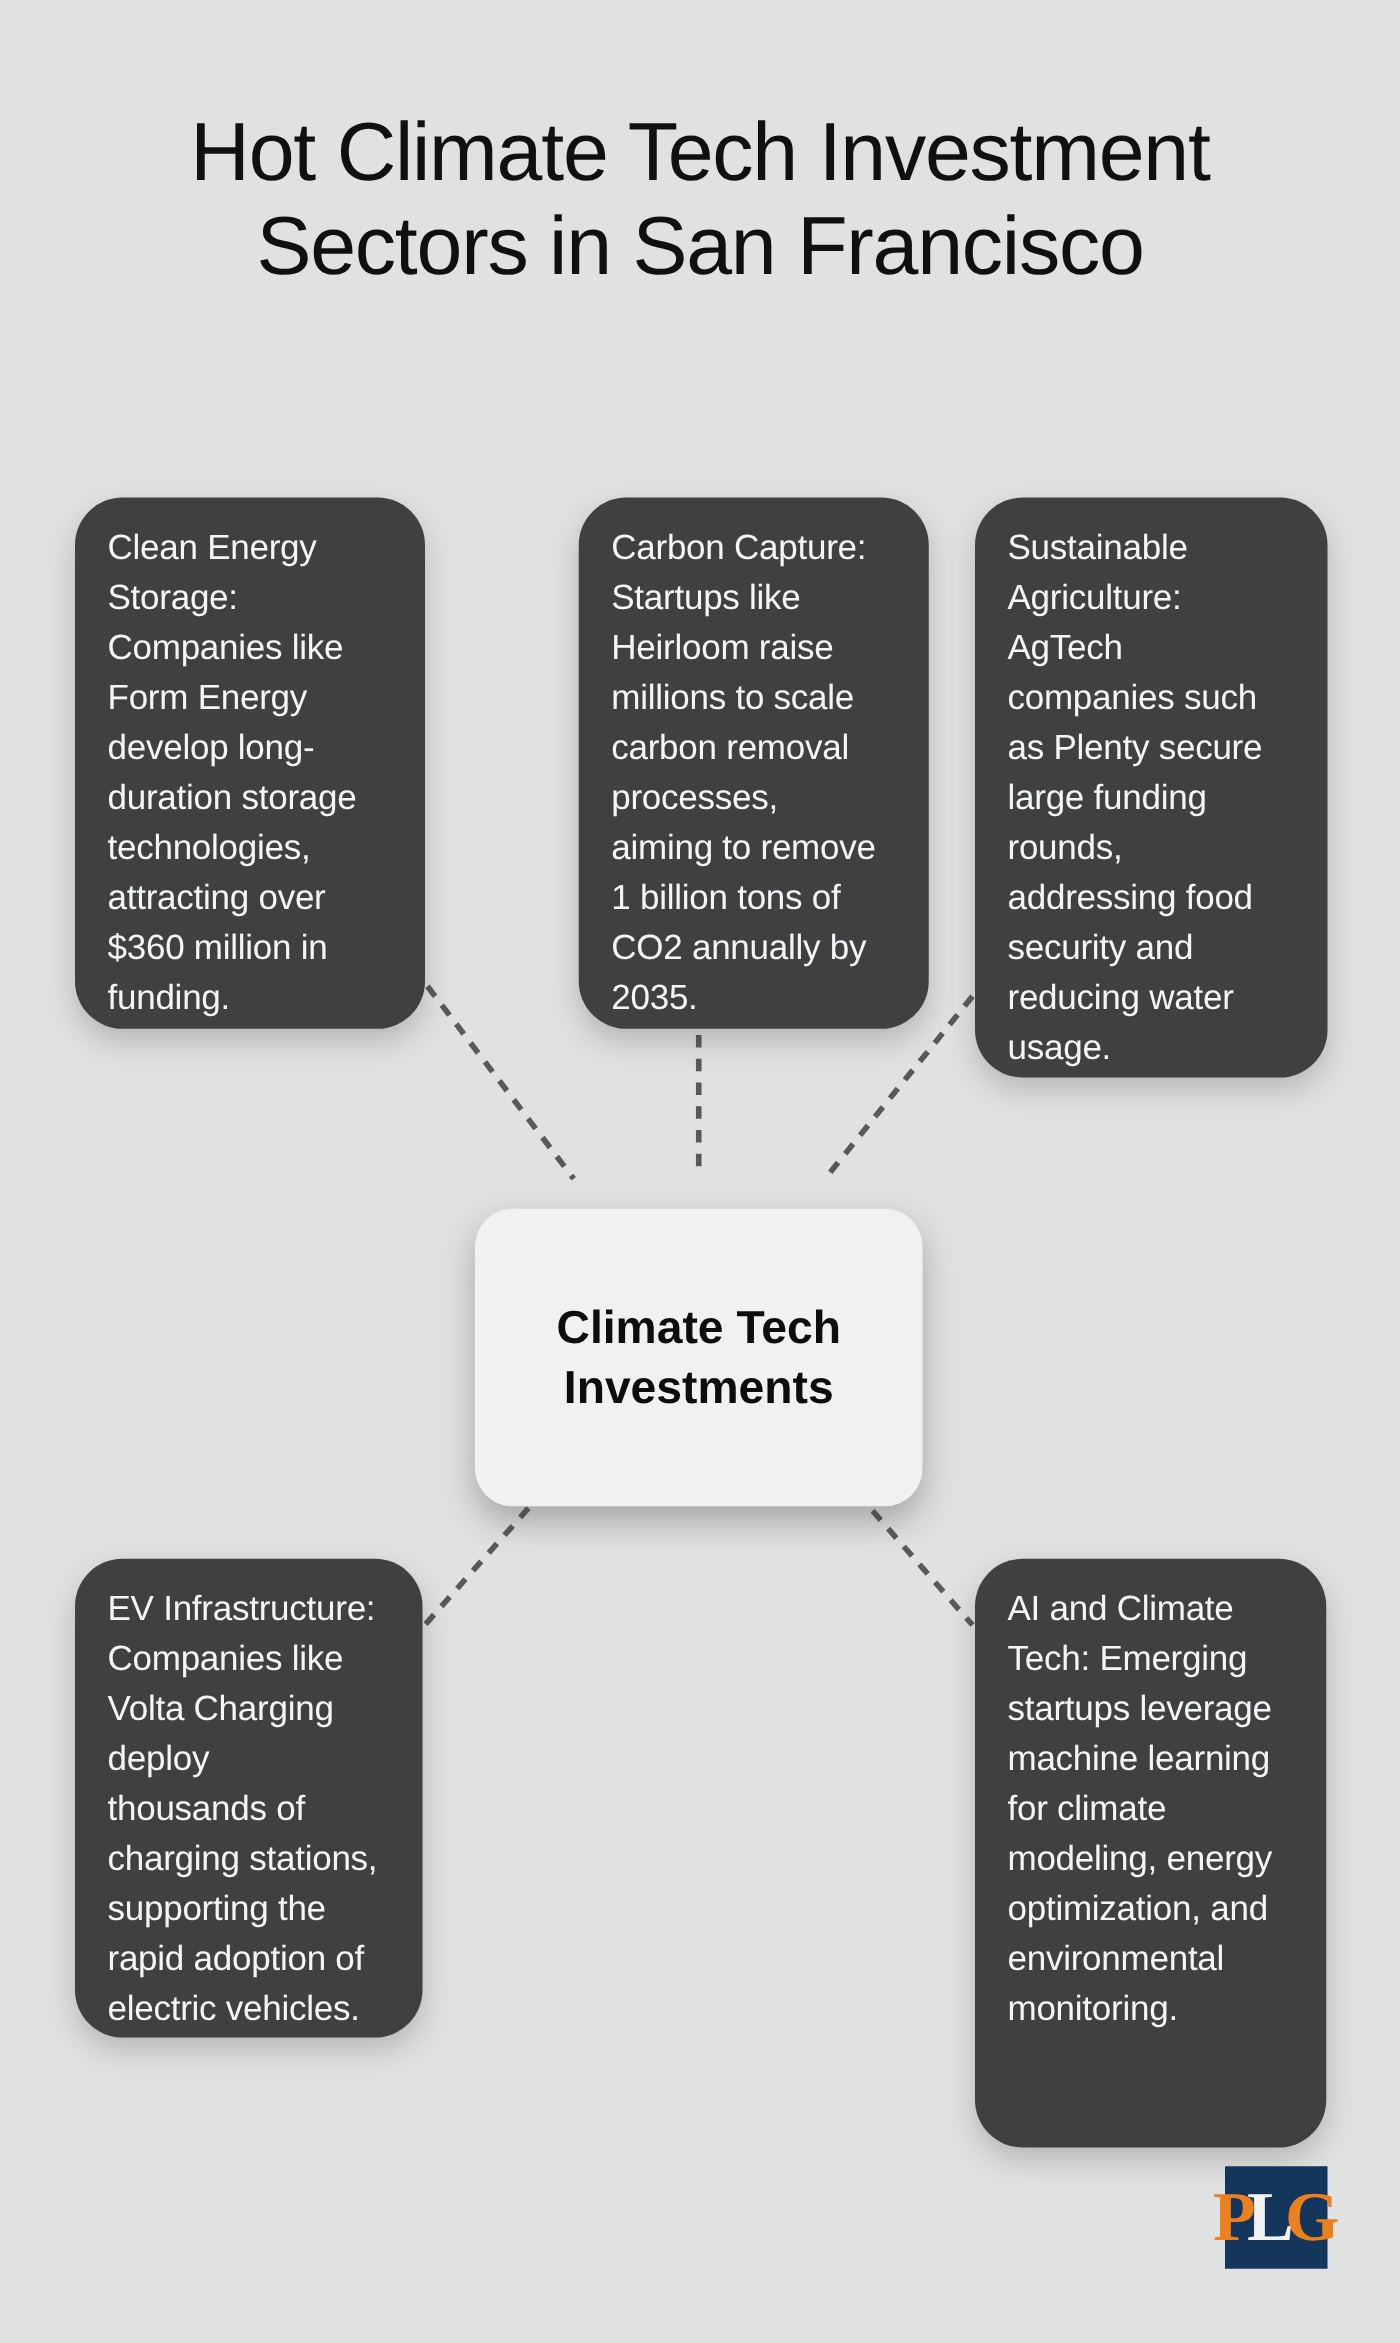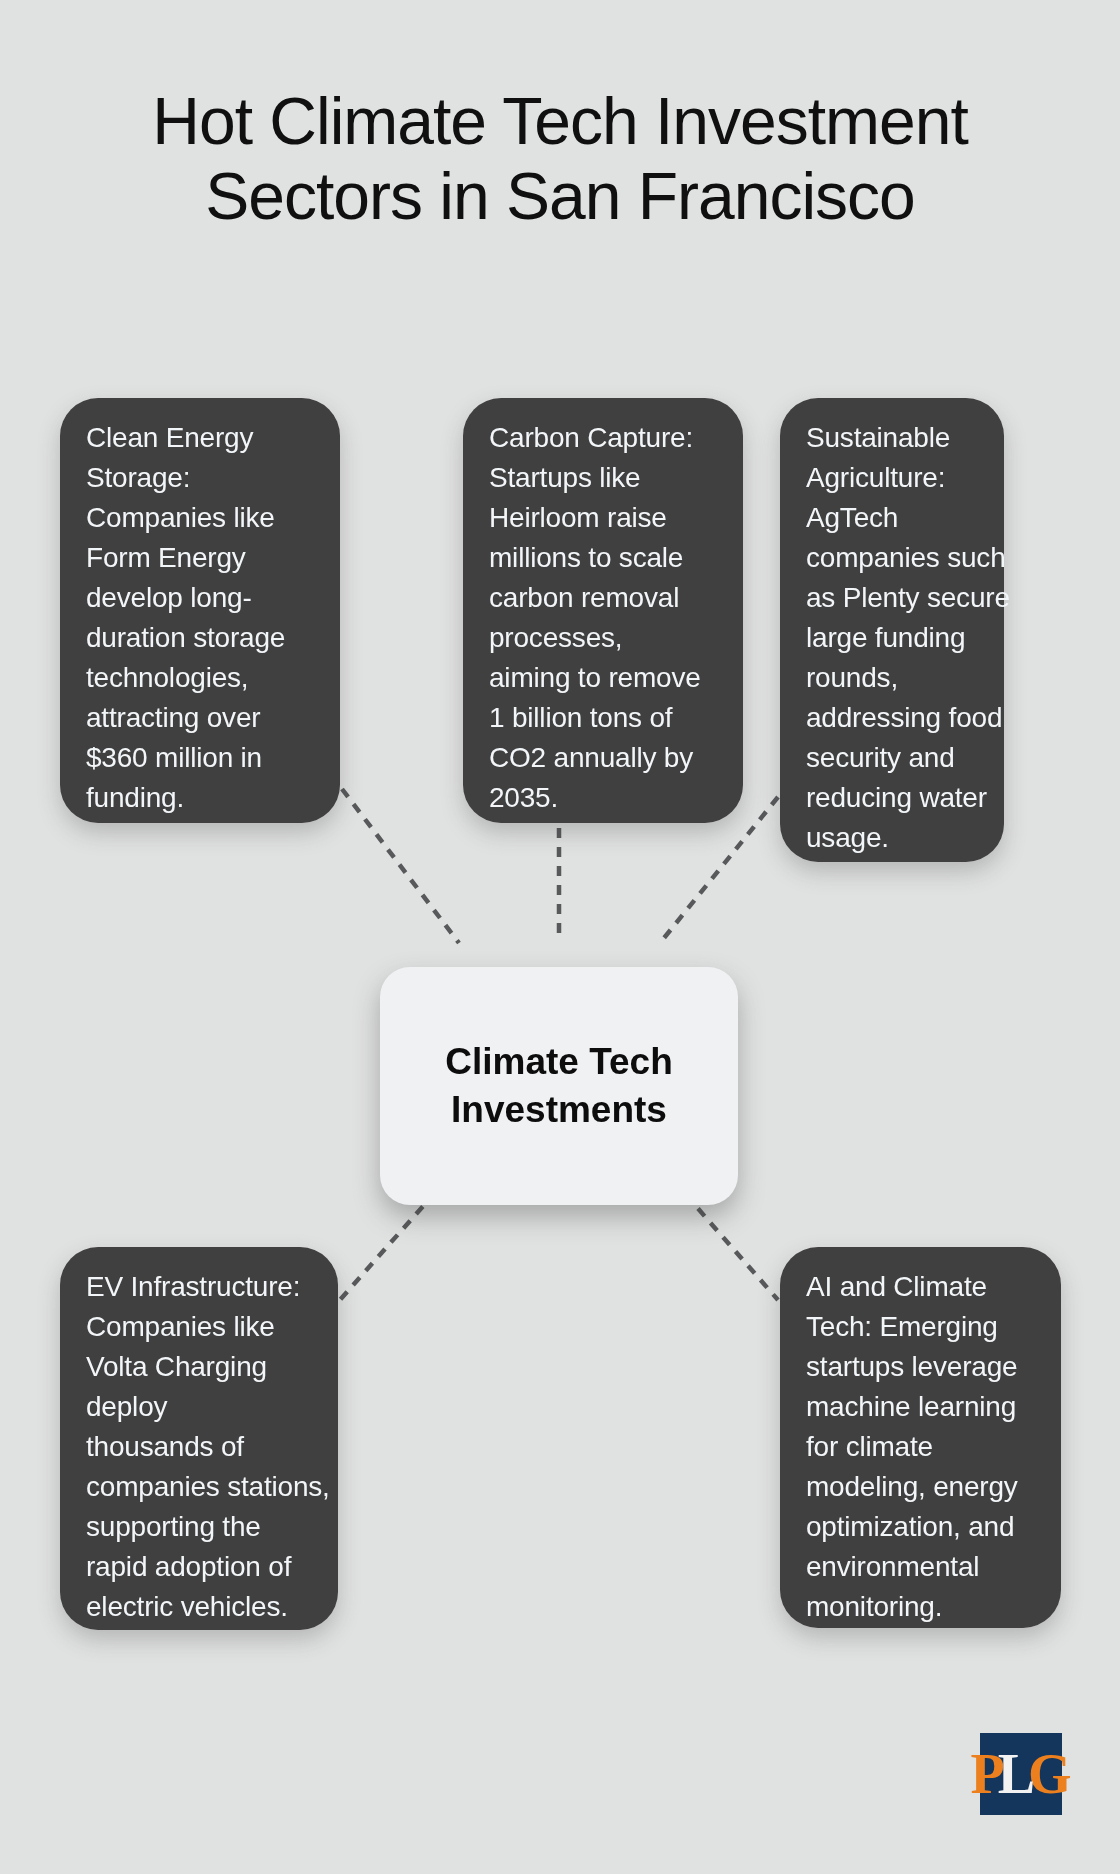--- a/index.html
+++ b/index.html
@@ -41,23 +41,23 @@
     font-size: 28px;
     line-height: 40px;
     letter-spacing: -0.2px;
     padding: 20px 26px;
     box-sizing: border-box;
     white-space: pre;
     box-shadow: 0 10px 22px rgba(60,60,60,0.25);
   }
   .node-1 { left: 60px;  top: 398px;  width: 280px; height: 425px; }
   .node-2 { left: 423px; top: 398px;  width: 280px; height: 425px; margin-left: 40px; }
-  .node-3 { left: 780px; top: 398px;  width: 224px; height: 464px; }
+  .node-3 { left: 780px; top: 398px;  width: 282px; height: 464px; }
   .node-4 { left: 60px;  top: 1247px; width: 278px; height: 383px; }
-  .node-5 { left: 780px; top: 1247px; width: 281px; height: 381px; }
+  .node-5 { left: 780px; top: 1247px; width: 281px; height: 471px; }
   .center-node {
     position: absolute;
     left: 380px; top: 935px;
     width: 358px; height: 238px;
     background: #f0f1f3;
     border-radius: 30px;
     box-shadow: 0 12px 26px rgba(60,60,60,0.35);
     display: flex;
     align-items: center;
     justify-content: center;
@@ -139,21 +139,21 @@
 usage.</div>
 
   <div class="center-node">Climate Tech
 Investments</div>
 
   <div class="node node-4">EV Infrastructure:
 Companies like
 Volta Charging
 deploy
 thousands of
-companies stations,
+charging stations,
 supporting the
 rapid adoption of
 electric vehicles.</div>
 
   <div class="node node-5">AI and Climate
 Tech: Emerging
 startups leverage
 machine learning
 for climate
 modeling, energy

